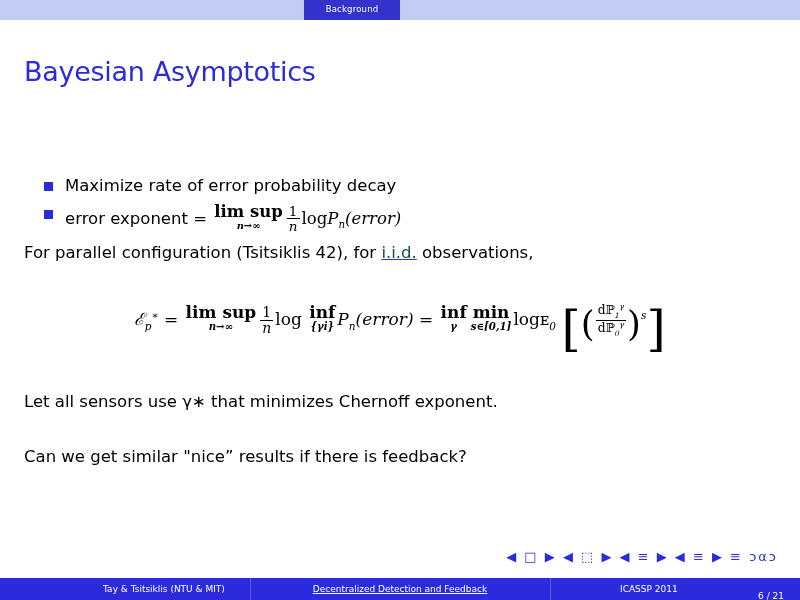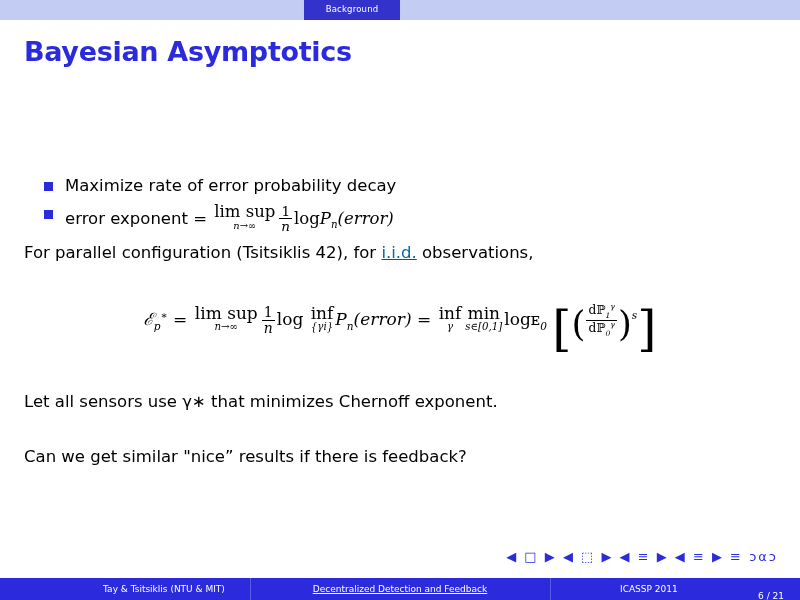--- a/index.html
+++ b/index.html
@@ -42,25 +42,25 @@
     left: 304px;
     width: 96px;
     text-align: center;
     font-size: 8.5px;
     color: #ffffff;
     letter-spacing: 0.2px;
   }
   
   .title {
     position: absolute;
-    top: 36px;
+    top: 56px;
     left: 24px;
     font-size: 27px;
     color: #2b2bdd;
-    font-weight: bold;
+    font-weight: normal;
     letter-spacing: -0.3px;
   }
   
   .bullets {
     position: absolute;
     top: 176px;
     left: 44px;
     width: 720px;
   }
   .bullet-row {
@@ -93,36 +93,37 @@
     margin: 0 2px;
   }
   .frac .num { display: block; border-bottom: 1px solid #000; padding: 0 2px; }
   .frac .den { display: block; padding: 0 2px; }
   .lim {
     display: inline-block;
     text-align: center;
     vertical-align: -0.3em;
     line-height: 1;
     margin: 0 2px;
+    font-weight: bold;
   }
   .lim .op { display: block; font-family: "DejaVu Serif", serif; font-style: normal; }
   .lim .sub { display: block; font-size: 0.6em; font-family: "DejaVu Serif", serif; font-style: italic; }
   sub.ss { font-size: 0.62em; font-family: "DejaVu Serif", serif; font-style: italic; }
   sup.ss { font-size: 0.62em; font-family: "DejaVu Serif", serif; font-style: italic; }
   
   .para {
     position: absolute;
     left: 24px;
     font-size: 16.5px;
     white-space: nowrap;
   }
   .p-parallel { top: 243px; }
   .p-let { top: 392px; }
   .p-can { top: 447px; }
-  .linkish { color: #0369a1; text-decoration: underline; text-decoration-color: #3333cc; }
+  .linkish { color: #14532d; text-decoration: underline; text-decoration-color: #3333cc; }
   
   .display-eq {
     position: absolute;
     top: 300px;
     left: 0;
     width: 800px;
     text-align: center;
     font-size: 17px;
   }
   .eq-inner { display: inline-block; white-space: nowrap; }

